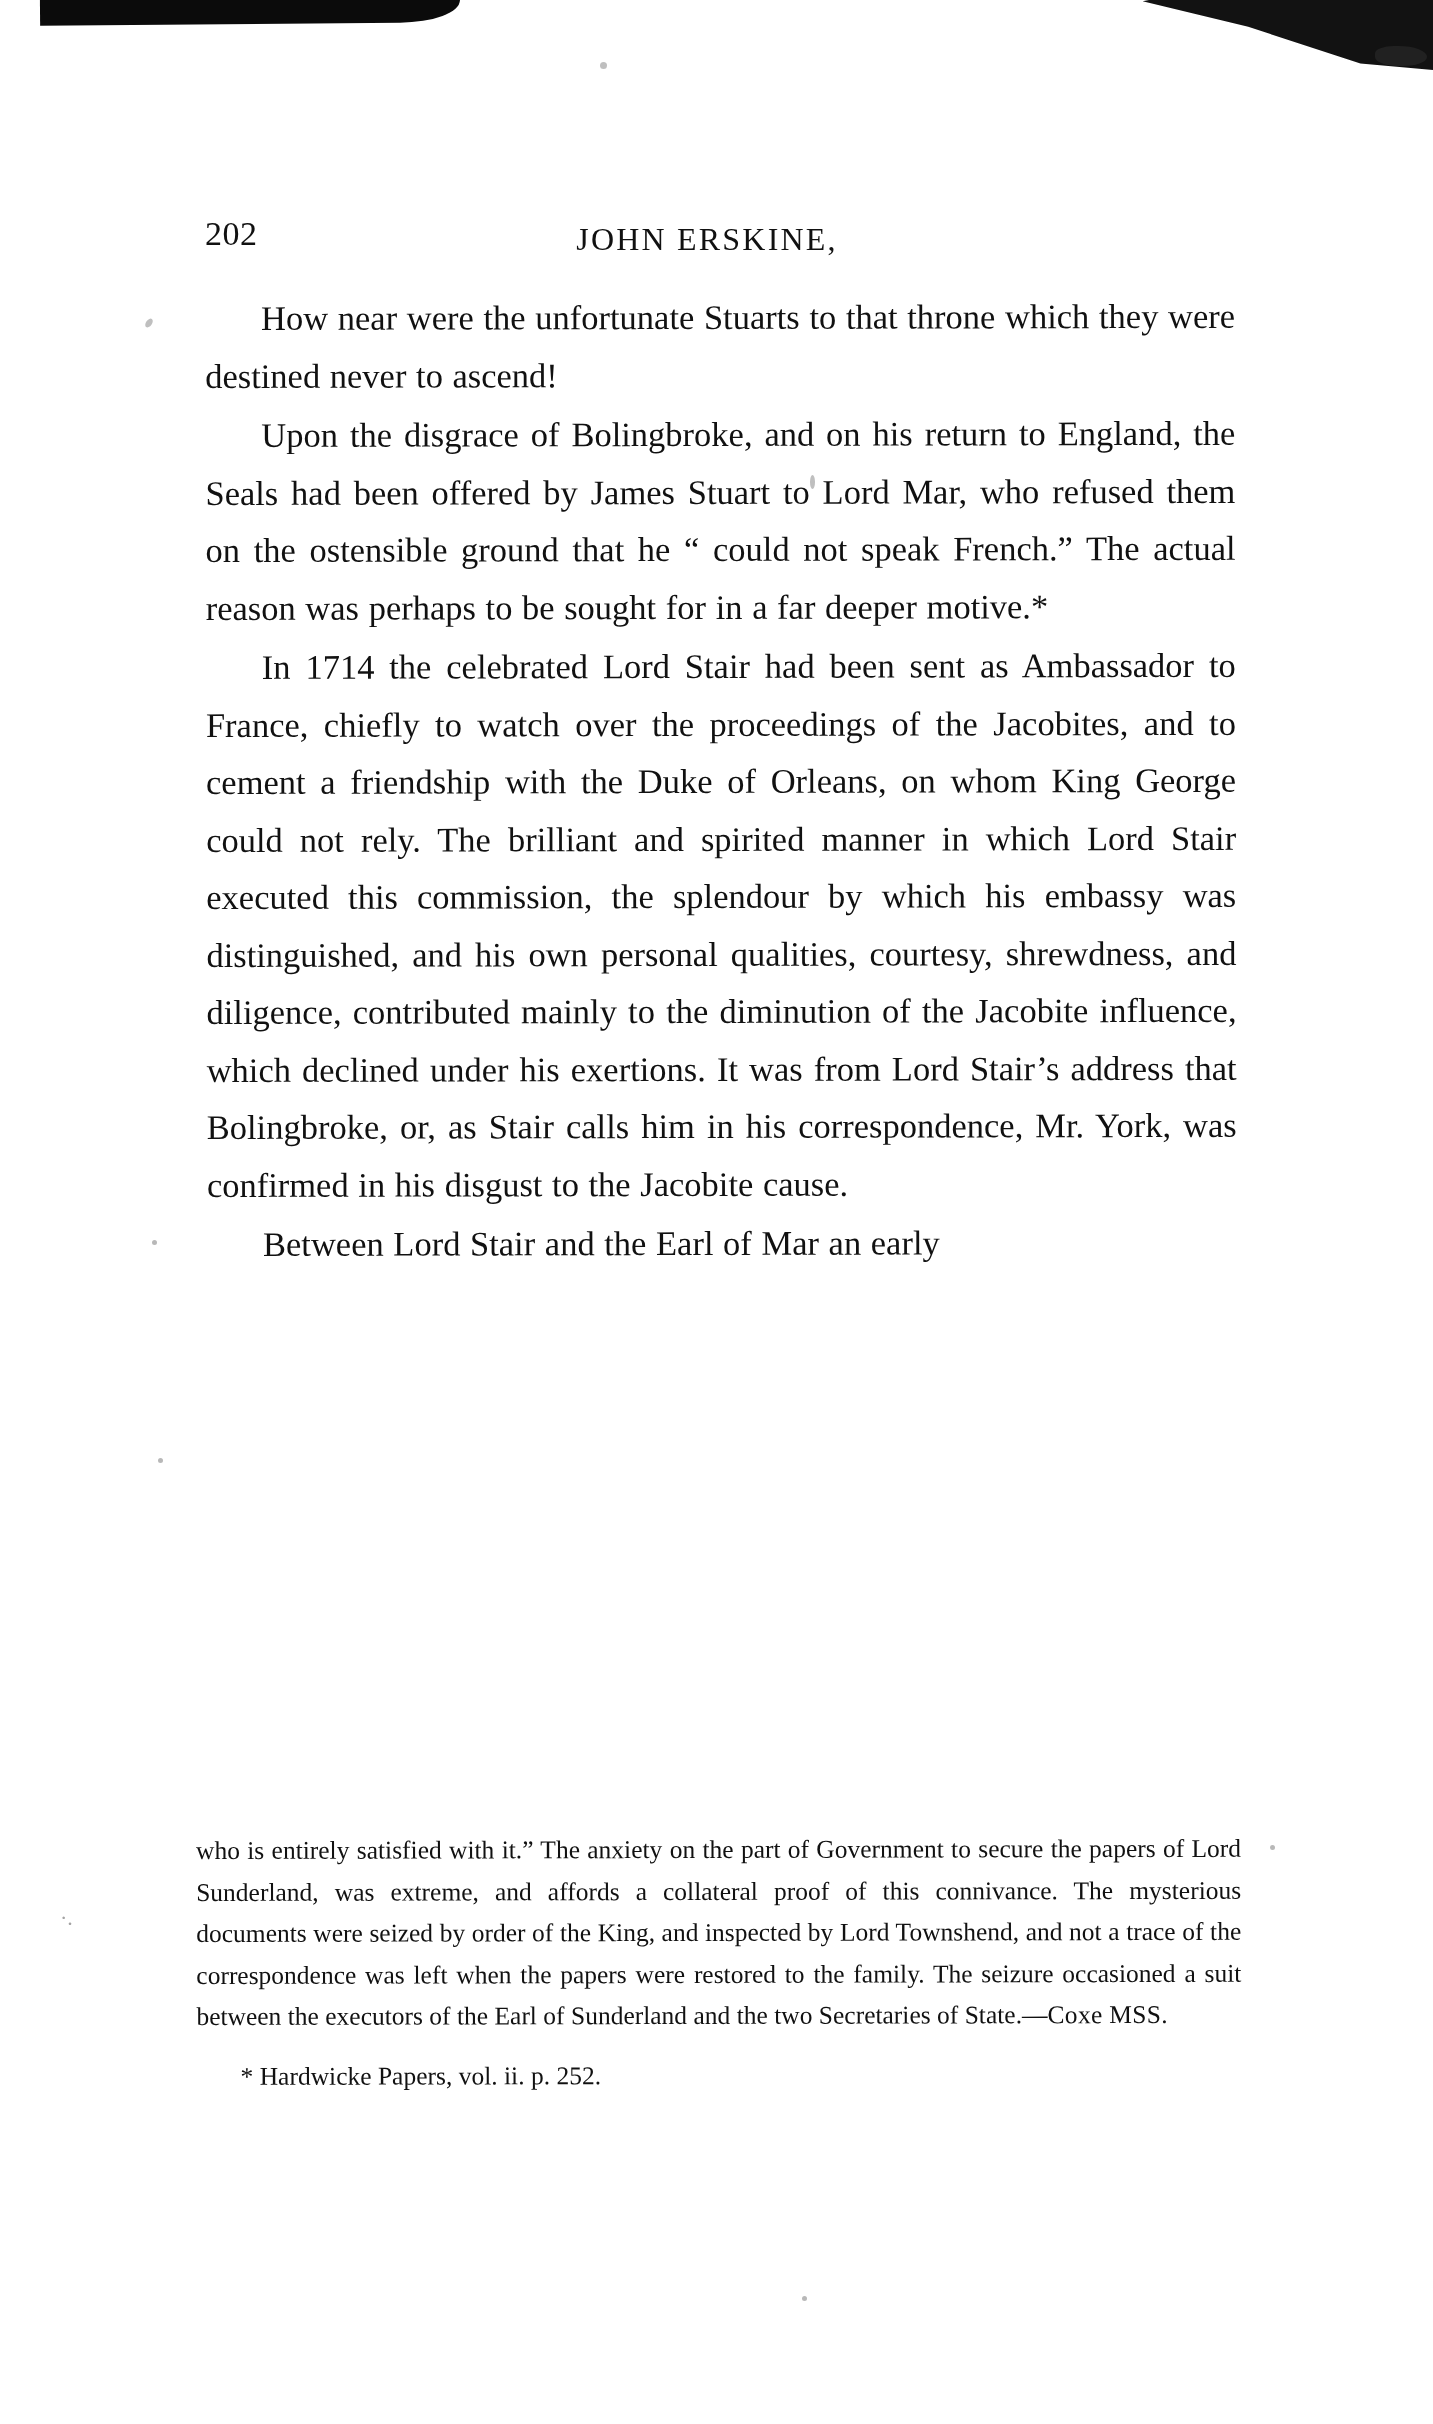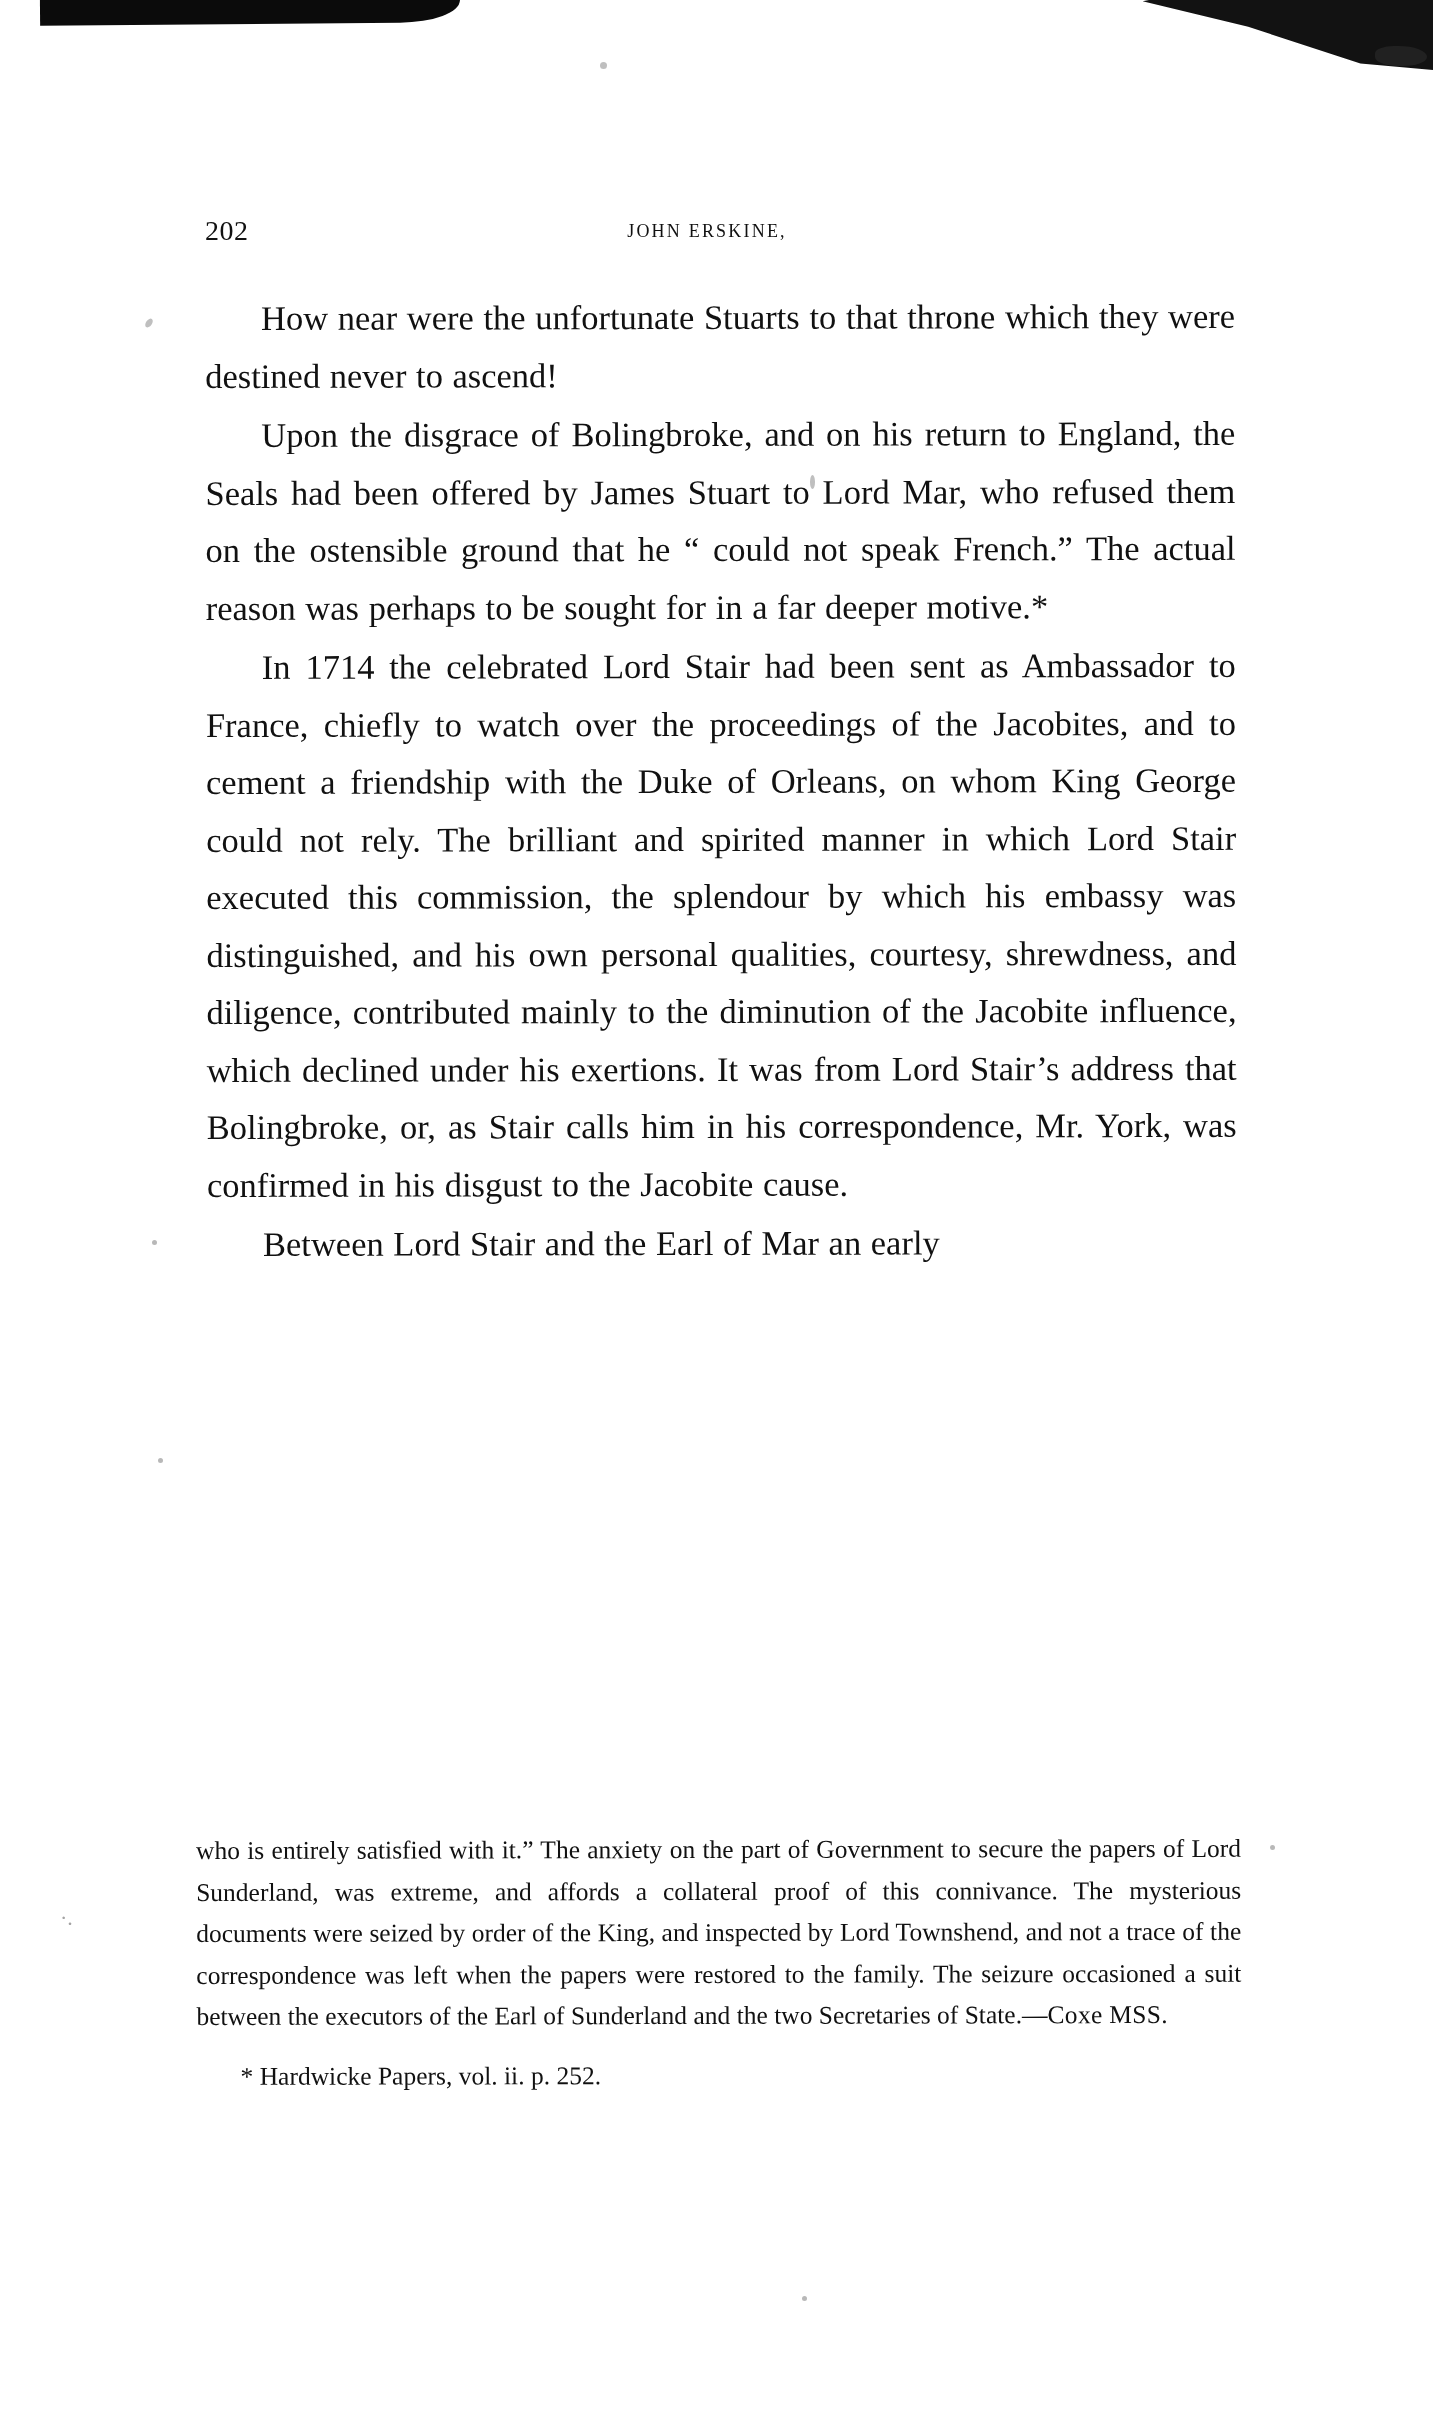--- a/index.html
+++ b/index.html
@@ -67,31 +67,31 @@
     position: absolute;
     left: 205px;
     top: 215px;
     width: 1040px;
     height: 44px;
   }
   .folio {
     position: absolute;
     left: 0;
     top: 0;
-    font-size: 28px;
+    font-size: 34px;
     letter-spacing: 0.5px;
     font-family: "Liberation Serif", serif;
   }
   .running-title {
     position: absolute;
     left: 0;
     top: 6px;
     width: 1040px;
     text-align: center;
-    font-size: 18px;
+    font-size: 32px;
     letter-spacing: 2.2px;
     transform: translateX(-18px);
   }
 
   .body-col {
     position: absolute;
     left: 205px;
     top: 290px;
     width: 1030px;
   }

